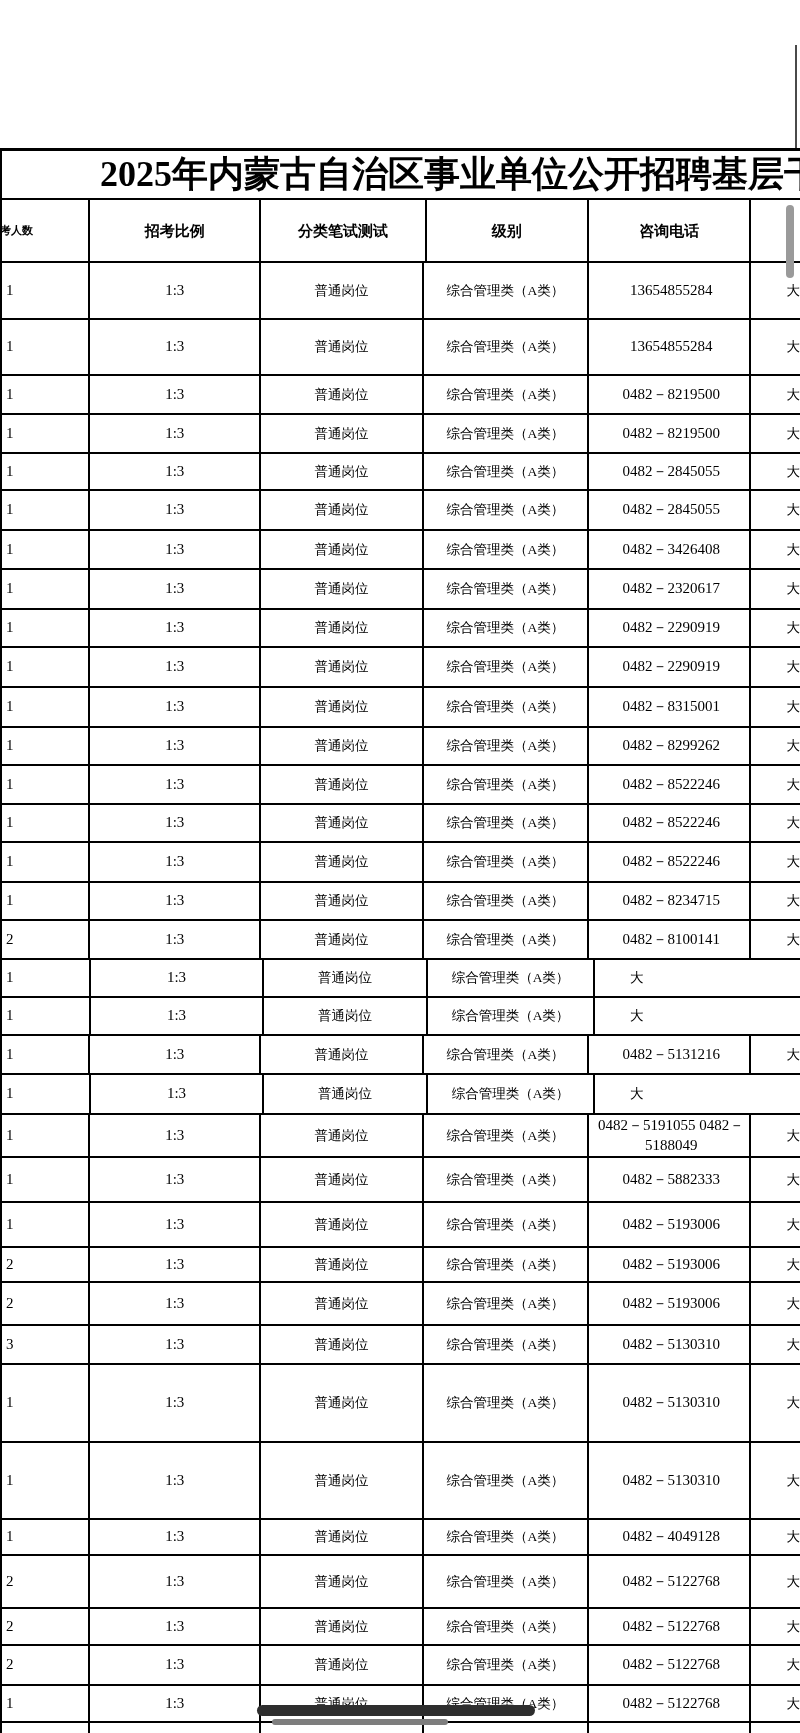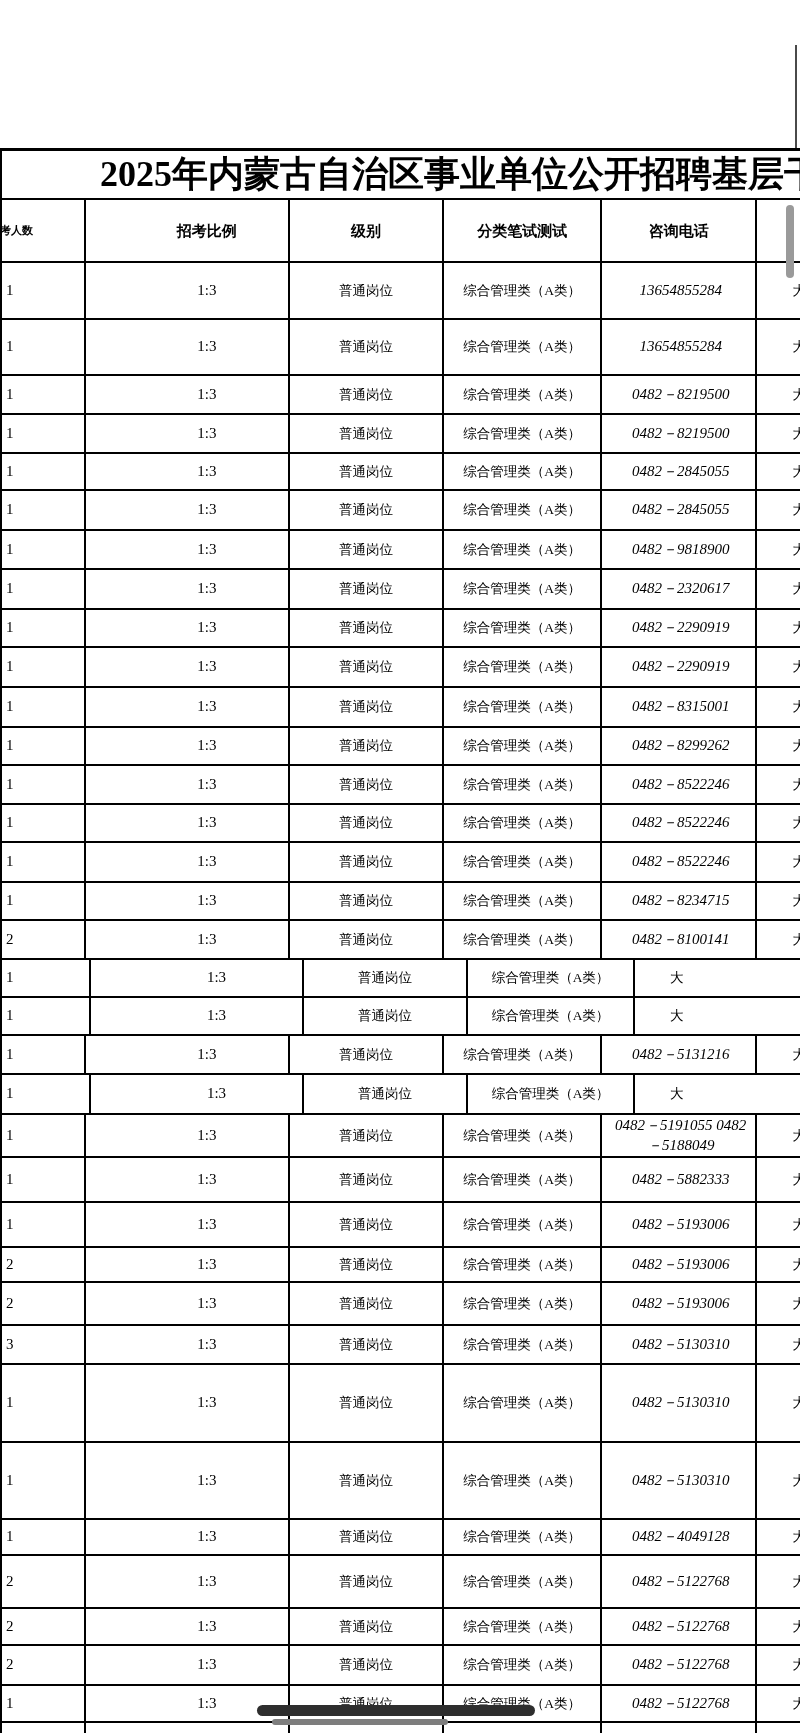--- a/index.html
+++ b/index.html
@@ -50,30 +50,30 @@
     box-sizing:border-box;
     border-right:2px solid #000;
     display:flex;
     align-items:center;
     justify-content:center;
     text-align:center;
     overflow:hidden;
     line-height:1.3;
   }
   .c1{width:165px; justify-content:flex-start; text-align:left; padding-left:80px;}
-  .c2{width:173px;margin-left:40px;}
+  .c2{width:173px;}
   .c3{width:164px;}
   .c4{width:167px;}
   .c5{width:164px;}
   .c6{width:165px; border-right:none; justify-content:flex-start; padding-left:35px;}
   .header-row .cell{font-size:15px;}
   .header-row .c1{font-size:11px; padding-left:74px;}
   .num{font-size:15px;}
   .cjk{font-size:13.5px;}
-  .phone{font-size:15px; padding-left:8px; padding-right:4px;font-style:italic;}
+  .phone{font-size:15px; padding-left:8px; padding-right:4px;}
   
   .left-edge-line{
     position:absolute; left:0; top:148px;
     width:2px; height:1585px; background:#000;
   }
   .page-edge-line{
     position:absolute; left:795px; top:45px;
     width:2px; height:103px; background:#4a4a4a;
   }
   .scroll-thumb{
@@ -95,22 +95,22 @@
 </head>
 <body>
 
 <div class="tbl">
   <div class="title-row">
     <div class="title-text">2025年内蒙古自治区事业单位公开招聘基层干</div>
   </div>
   <div class="header-row">
     <div class="cell c1">考人数</div>
     <div class="cell c2">招考比例</div>
+    <div class="cell c4">分类笔试测试</div>
     <div class="cell c3">级别</div>
-    <div class="cell c4">分类笔试测试</div>
     <div class="cell c5">咨询电话</div>
     <div class="cell c6"></div>
   </div>
   <div id="rows">
       <div class="row" style="height: 57px;">
     <div class="cell c1 num">1</div>
     <div class="cell c2 num">1:3</div>
     <div class="cell c3 cjk">普通岗位</div>
     <div class="cell c4 cjk">综合管理类（A类）</div>
     <div class="cell c5 phone">13654855284</div>
@@ -154,21 +154,21 @@
     <div class="cell c3 cjk">普通岗位</div>
     <div class="cell c4 cjk">综合管理类（A类）</div>
     <div class="cell c5 phone">0482－2845055</div>
     <div class="cell c6 cjk">大</div>
   </div>
       <div class="row" style="height: 39px;">
     <div class="cell c1 num">1</div>
     <div class="cell c2 num">1:3</div>
     <div class="cell c3 cjk">普通岗位</div>
     <div class="cell c4 cjk">综合管理类（A类）</div>
-    <div class="cell c5 phone">0482－9818900</div>
+    <div class="cell c5 phone">0482－3426408</div>
     <div class="cell c6 cjk">大</div>
   </div>
       <div class="row" style="height: 40px;">
     <div class="cell c1 num">1</div>
     <div class="cell c2 num">1:3</div>
     <div class="cell c3 cjk">普通岗位</div>
     <div class="cell c4 cjk">综合管理类（A类）</div>
     <div class="cell c5 phone">0482－2320617</div>
     <div class="cell c6 cjk">大</div>
   </div>

